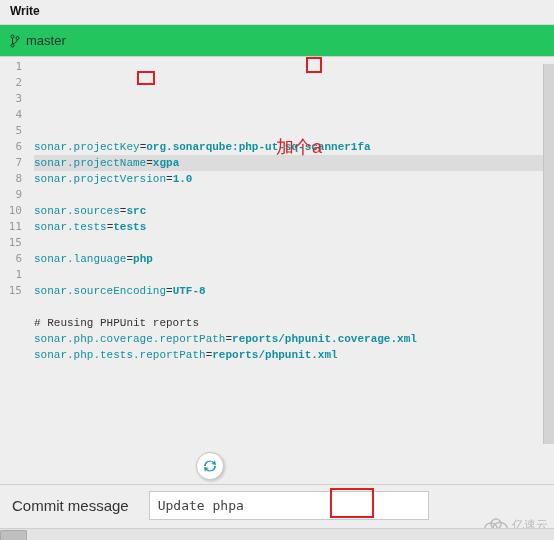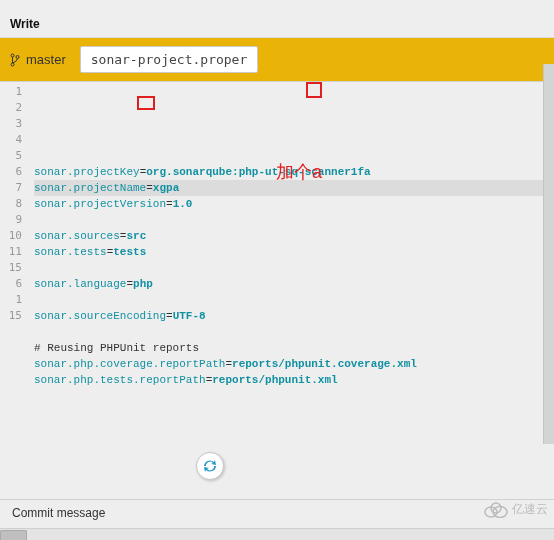--- a/index.html
+++ b/index.html
@@ -1,44 +1,44 @@
 <!DOCTYPE html>
 <html><head>
   <meta charset="utf-8">
   <style>
     * { box-sizing: border-box; margin: 0; padding: 0; }
     body { font-family: -apple-system, "Segoe UI", Arial, sans-serif; font-size: 12px; width: 554px; height: 540px; background: #eeeeee; overflow: hidden; position: relative; }
     .tabs { display: flex; gap: 20px; padding: 4px 10px 6px 10px; background: #eeeeee; border-bottom: 1px solid #d8d8d8; }
-    .tab { font-size: 12px; color: #333; cursor: pointer; margin-top: 13px; }
+    .tab { font-size: 12px; color: #333; cursor: pointer; }
     .tab.active { font-weight: bold; color: #111; }
-    .toolbar { display: flex; align-items: center; gap: 14px; padding: 8px 10px; background: #eab308; border-bottom: 1px solid #d0d0d0; }
+    .toolbar { display: flex; align-items: center; gap: 14px; padding: 8px 10px; background: #22c55e; border-bottom: 1px solid #d0d0d0; }
     .branch { display: flex; align-items: center; gap: 6px; font-size: 13px; color: #333; }
     .branch-icon { width: 10px; height: 14px; }
     .filename-box { background: #fff; border: 1px solid #c9c9c9; border-radius: 2px; padding: 5px 10px; font-size: 13px; color: #444; min-width: 130px; font-family: monospace; }
     .editor { display: flex; background: #eeeeee; height: 380px; position: relative; }
     .gutter { width: 30px; text-align: right; padding: 2px 8px 0 0; background: #eeeeee; color: #999; font-family: monospace; font-size: 11px; line-height: 16px; user-select: none; }
     .gutter div { height: 16px; }
     .code { flex: 1; padding: 2px 4px 0 4px; font-family: Consolas, "Courier New", monospace; font-size: 11px; line-height: 16px; white-space: pre; background: #eeeeee; position: relative; }
     .line { height: 16px; }
     .line.highlight { background: #dcdcdc; }
     .key { color: #1191a2; font-family: Liberation Mono, monospace; }
     .eq { color: #333; }
     .val { color: #1191a2; font-weight: bold; }
     .comment { color: #333; }
     .red-box-1 { position: absolute; border: 2px solid #e02020; left: 276px; top: 0px; width: 16px; height: 16px; pointer-events: none; }
     .red-box-2 { position: absolute; border: 2px solid #e02020; left: 107px; top: 14px; width: 18px; height: 14px; pointer-events: none; }
     .annotation { position: absolute; left: 246px; top: 82px; color: #e02020; font-size: 18px; font-weight: normal; font-family: "SimSun", "Microsoft YaHei", sans-serif; }
     .scroll-right { position: absolute; right: 0; top: 64px; width: 11px; height: 380px; background: #d4d4d4; border-left: 1px solid #c4c4c4; }
     .sync-btn { position: absolute; left: 196px; top: 452px; width: 28px; height: 28px; border-radius: 50%; background: #fff; border: 1px solid #c9c9c9; display: flex; align-items: center; justify-content: center; box-shadow: 1px 1px 3px rgba(0,0,0,0.2); }
     .sync-icon { width: 16px; height: 16px; }
     .commit-bar { position: absolute; left: 0; bottom: 14px; width: 100%; padding: 6px 12px; display: flex; align-items: center; gap: 20px; border-top: 1px solid #d0d0d0; background: #eeeeee; }
-    .commit-label { font-size: 12px; color: #333; }
+    .commit-label { font-size: 15px; color: #333; }
     .commit-input { background: #fff; border: 1px solid #c9c9c9; padding: 6px 8px; font-size: 13px; color: #444; min-width: 280px; font-family: monospace; position: relative; }
     .red-box-3 { position: absolute; border: 2px solid #e02020; left: 180px; top: -4px; width: 44px; height: 30px; pointer-events: none; }
-    .watermark { position: absolute; right: 6px; bottom: 22px; display: flex; align-items: center; gap: 3px; color: #bbb; font-size: 12px; font-family: "Microsoft YaHei", sans-serif; }
+    .watermark { position: absolute; right: 6px; bottom: 6px; display: flex; align-items: center; gap: 3px; color: #bbb; font-size: 12px; font-family: "Microsoft YaHei", sans-serif; }
     .wm-icon { width: 26px; height: 16px; }
     .scroll-bottom { position: absolute; left: 0; bottom: 0; width: 100%; height: 12px; background: #e4e4e4; border-top: 1px solid #cfcfcf; }
     .scroll-bottom::before { content: ""; position: absolute; left: 0; top: 1px; width: 25px; height: 9px; background: #bfbfbf; border: 1px solid #aaa; border-radius: 1px; }
   </style>
 </head>
 <body>
 
 <div class="tabs">
   <span class="tab active">Write</span>
 </div>
@@ -46,21 +46,20 @@
 <div class="toolbar">
   <div class="branch">
     <svg class="branch-icon" viewBox="0 0 10 14">
       <circle cx="2.5" cy="2.5" r="1.5" fill="none" stroke="#333" stroke-width="1"></circle>
       <circle cx="2.5" cy="11.5" r="1.5" fill="none" stroke="#333" stroke-width="1"></circle>
       <circle cx="7.5" cy="4" r="1.5" fill="none" stroke="#333" stroke-width="1"></circle>
       <path d="M2.5 4 L2.5 10 M7.5 5.5 Q7.5 8 2.8 10" fill="none" stroke="#333" stroke-width="1"></path>
     </svg>
     <span>master</span>
   </div>
-  <div class="filename-box">sonar-project.proper</div>
 </div>
 
 <div class="editor">
   <div class="gutter" id="gutter">
       <div>1</div>
       <div>2</div>
       <div>3</div>
       <div>4</div>
       <div>5</div>
       <div>6</div>
@@ -84,20 +83,24 @@
 
 <div class="sync-btn">
   <svg class="sync-icon" viewBox="0 0 16 16">
     <path d="M2 8 a6 6 0 0 1 10 -4 l1 -2 l1 5 l-5 -1 l2 -1 a4 4 0 0 0 -7 3 z" fill="#2196c9"></path>
     <path d="M14 8 a6 6 0 0 1 -10 4 l-1 2 l-1 -5 l5 1 l-2 1 a4 4 0 0 0 7 -3 z" fill="#2196c9"></path>
   </svg>
 </div>
 
 <div class="commit-bar">
   <span class="commit-label">Commit message</span>
+  <div class="commit-input">
+    <span>Update </span><span>phpa</span>
+    <div class="red-box-3"></div>
+  </div>
 </div>
 
 <div class="watermark">
   <svg class="wm-icon" viewBox="0 0 26 16">
     <ellipse cx="8" cy="10" rx="6" ry="5" fill="none" stroke="#bbb" stroke-width="1.5"></ellipse>
     <ellipse cx="17" cy="10" rx="7" ry="5.5" fill="none" stroke="#bbb" stroke-width="1.5"></ellipse>
     <circle cx="13" cy="6" r="5" fill="none" stroke="#bbb" stroke-width="1.5"></circle>
   </svg>
   <span>亿速云</span>
 </div>

